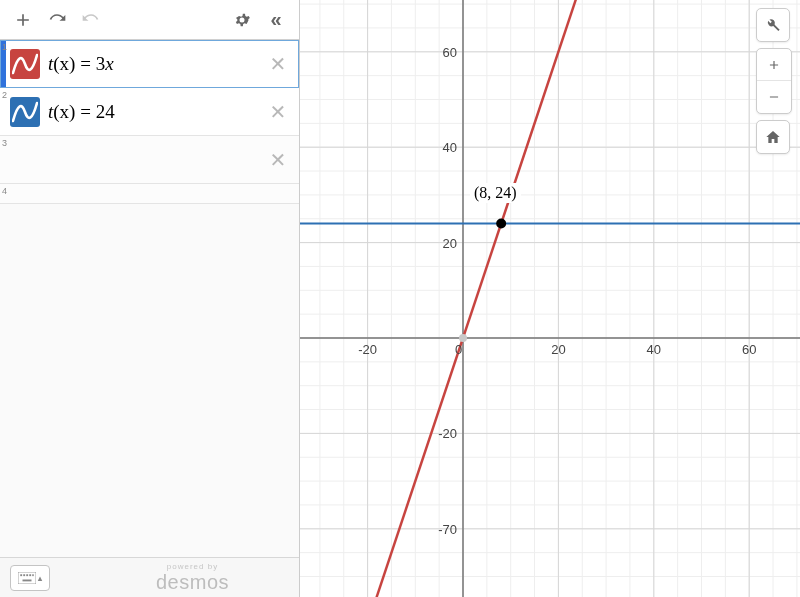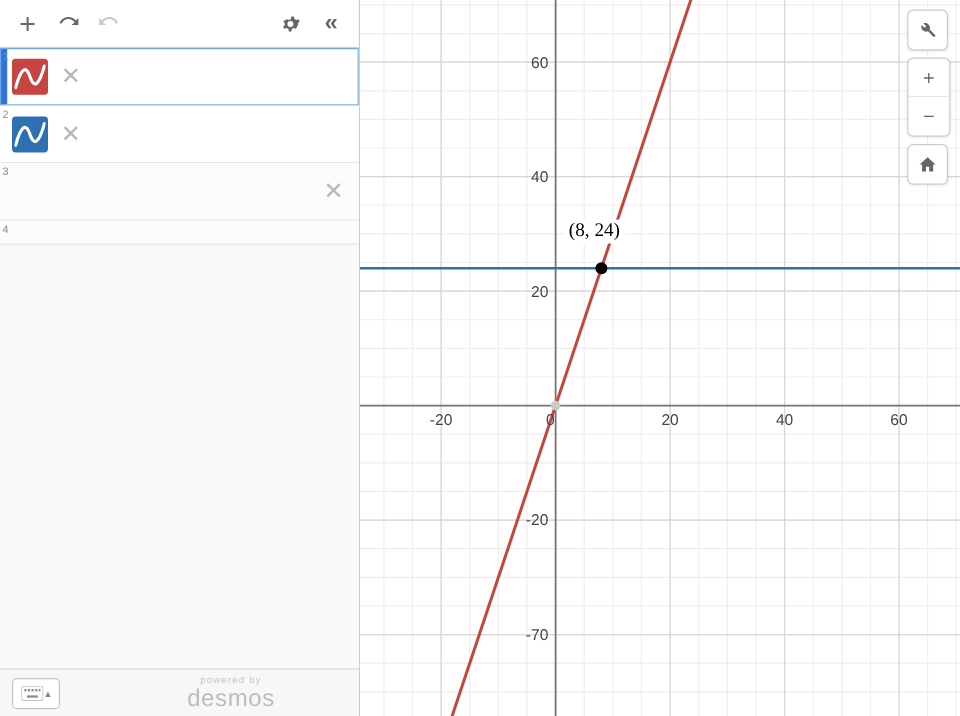--- a/index.html
+++ b/index.html
@@ -86,30 +86,36 @@
     <div class="exprlist">
 
       <div class="row active">
         <span class="idx">1</span>
         <div class="tab"></div>
         <div class="iconcell" style="background:#c74440;">
           <svg viewBox="0 0 26 26">
               <path d="M1 22 C 6 4, 10 4, 13 13 C 16 22, 20 22, 25 4" stroke="#fff" stroke-width="2.6" fill="none" stroke-linecap="round"></path>
             </svg>
         </div>
+        <div class="exprtext">
+          <span>t</span><span class="nonit">(x)</span><span class="nonit"> = 3</span><span>x</span>
+        </div>
         <div class="delx">✕</div>
       </div>
 
       <div class="row">
         <span class="idx">2</span>
         <div class="tab"></div>
         <div class="iconcell" style="background:#2d70b3;">
           <svg viewBox="0 0 26 26">
               <path d="M1 22 C 6 4, 10 4, 13 13 C 16 22, 20 22, 25 4" stroke="#fff" stroke-width="2.6" fill="none" stroke-linecap="round"></path>
             </svg>
+        </div>
+        <div class="exprtext">
+          <span>t</span><span class="nonit">(x)</span><span class="nonit"> = 24</span><span></span>
         </div>
         <div class="delx">✕</div>
       </div>
 
       <div class="row blank">
         <span class="idx">3</span>
         <div class="tab"></div>
         <div class="iconcell"></div>
         <div class="exprtext"></div>
         <div class="delx">✕</div>

